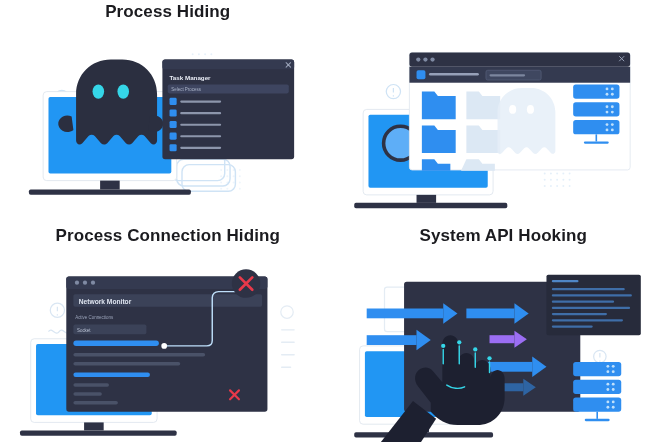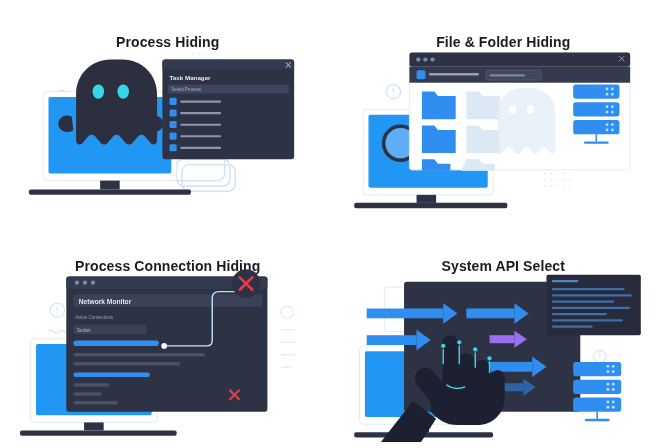--- a/index.html
+++ b/index.html
@@ -12,23 +12,23 @@
   }
   .grid{
     position:absolute;inset:0;
     display:grid;
     grid-template-columns:1fr 1fr;
     grid-template-rows:1fr 1fr;
   }
   .cell{position:relative;}
   .cell-title{
     position:absolute;
-    top:34px;left:0;right:0;
+    top:2px;left:0;right:0;
     text-align:center;
-    font-size:14px;
+    font-size:17px;
     font-weight:bold;
     color:#1b1b1f;
     letter-spacing:.1px;
   }
   .art{
     position:absolute;
     left:0;right:0;top:40px;bottom:6px;
   }
   .art svg{display:block;width:100%;height:100%;}
 </style>
@@ -130,21 +130,20 @@
                 <rect x="170" y="117" width="8" height="8" rx="1.5" fill="#2f8ef0"></rect>
                 <rect x="182" y="120" width="46" height="2.4" rx="1.2" fill="#8d96ac"></rect>
               </g>
           </g>
         </g>
       </svg>
     </div>
   </div>
 
   <div class="cell">
-    <div class="cell-title">File &amp; Folder Hiding</div>
     <div class="art">
       <svg viewBox="0 0 336 200" xmlns="http://www.w3.org/2000/svg">
         <g opacity=".55" fill="#cfe3f5">
           <circle cx="214" cy="150" r="1.1"></circle>
             <circle cx="221" cy="150" r="1.1"></circle>
             <circle cx="228" cy="150" r="1.1"></circle>
             <circle cx="235" cy="150" r="1.1"></circle>
             <circle cx="242" cy="150" r="1.1"></circle>
           <circle cx="214" cy="157" r="1.1"></circle>
             <circle cx="221" cy="157" r="1.1"></circle>
@@ -296,21 +295,21 @@
           </g>
           <g>
             <path d="M238 142l10 10M248 142l-10 10" stroke="#e8394a" stroke-width="2.4" stroke-linecap="round"></path>
           </g>
         </g>
       </svg>
     </div>
   </div>
 
   <div class="cell">
-    <div class="cell-title">System API Select</div>
+    <div class="cell-title">System API Hooking</div>
     <div class="art">
       <svg viewBox="0 0 336 200" xmlns="http://www.w3.org/2000/svg">
         <g opacity=".55" fill="#cfe3f5">
           <circle cx="212" cy="150" r="1.1"></circle>
             <circle cx="219" cy="150" r="1.1"></circle>
             <circle cx="226" cy="150" r="1.1"></circle>
             <circle cx="233" cy="150" r="1.1"></circle>
           <circle cx="212" cy="157" r="1.1"></circle>
             <circle cx="219" cy="157" r="1.1"></circle>
             <circle cx="226" cy="157" r="1.1"></circle>

